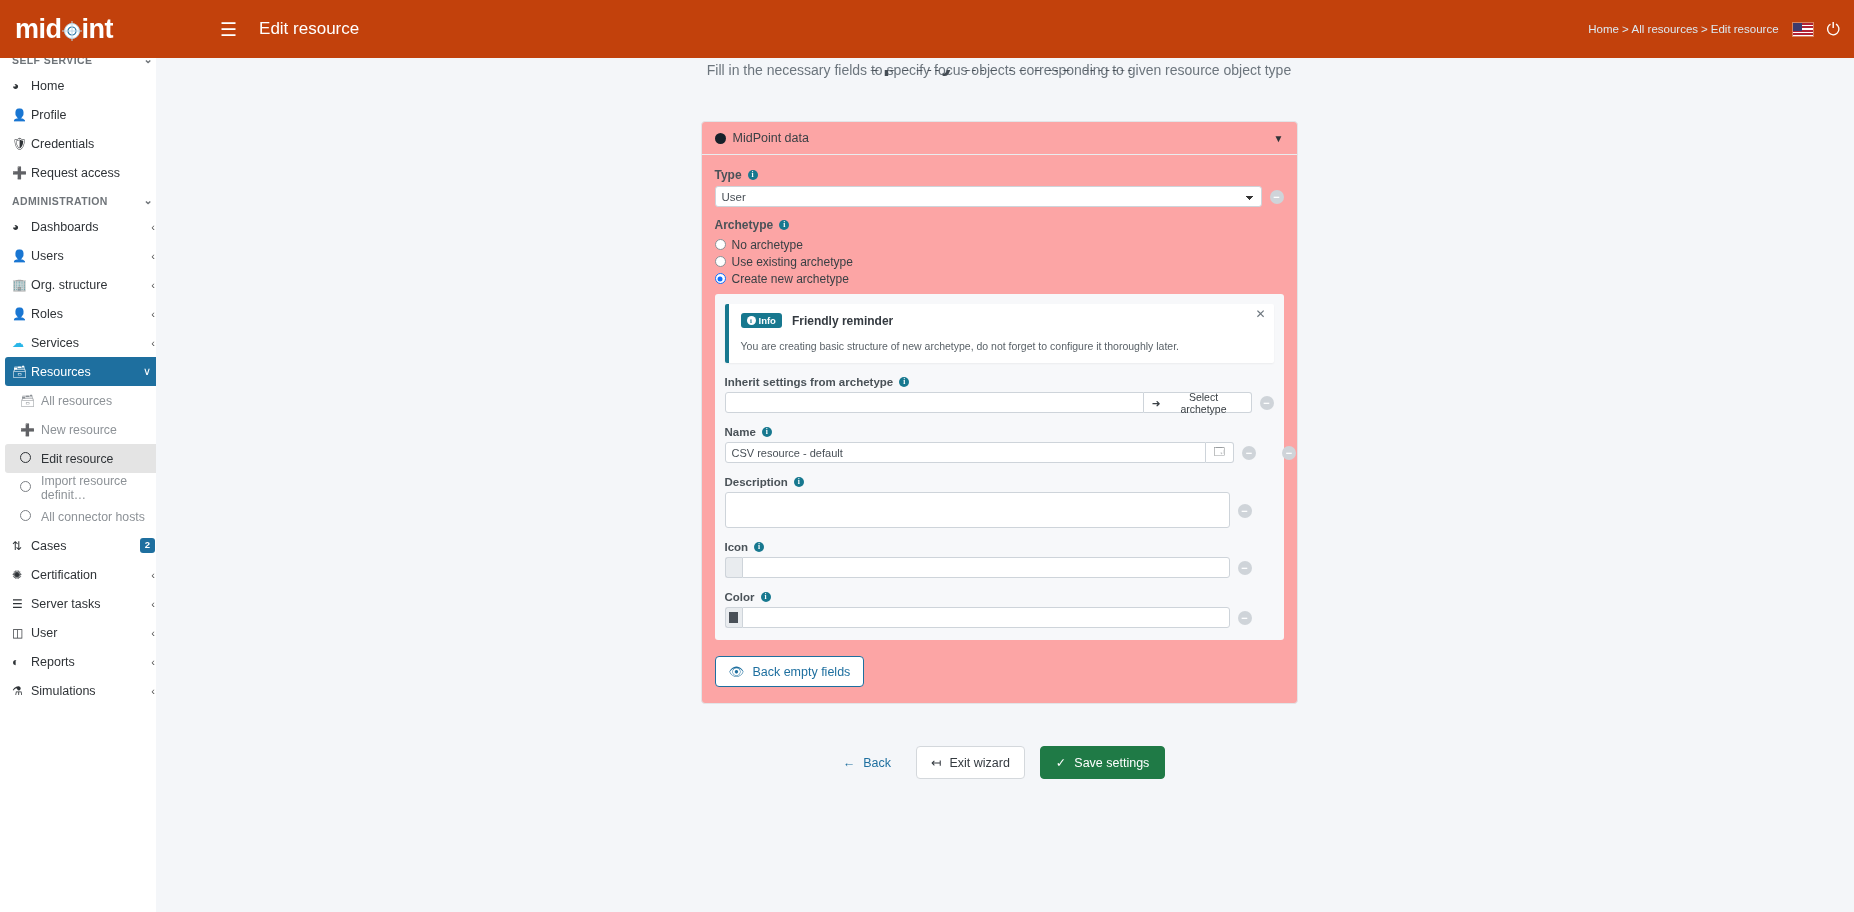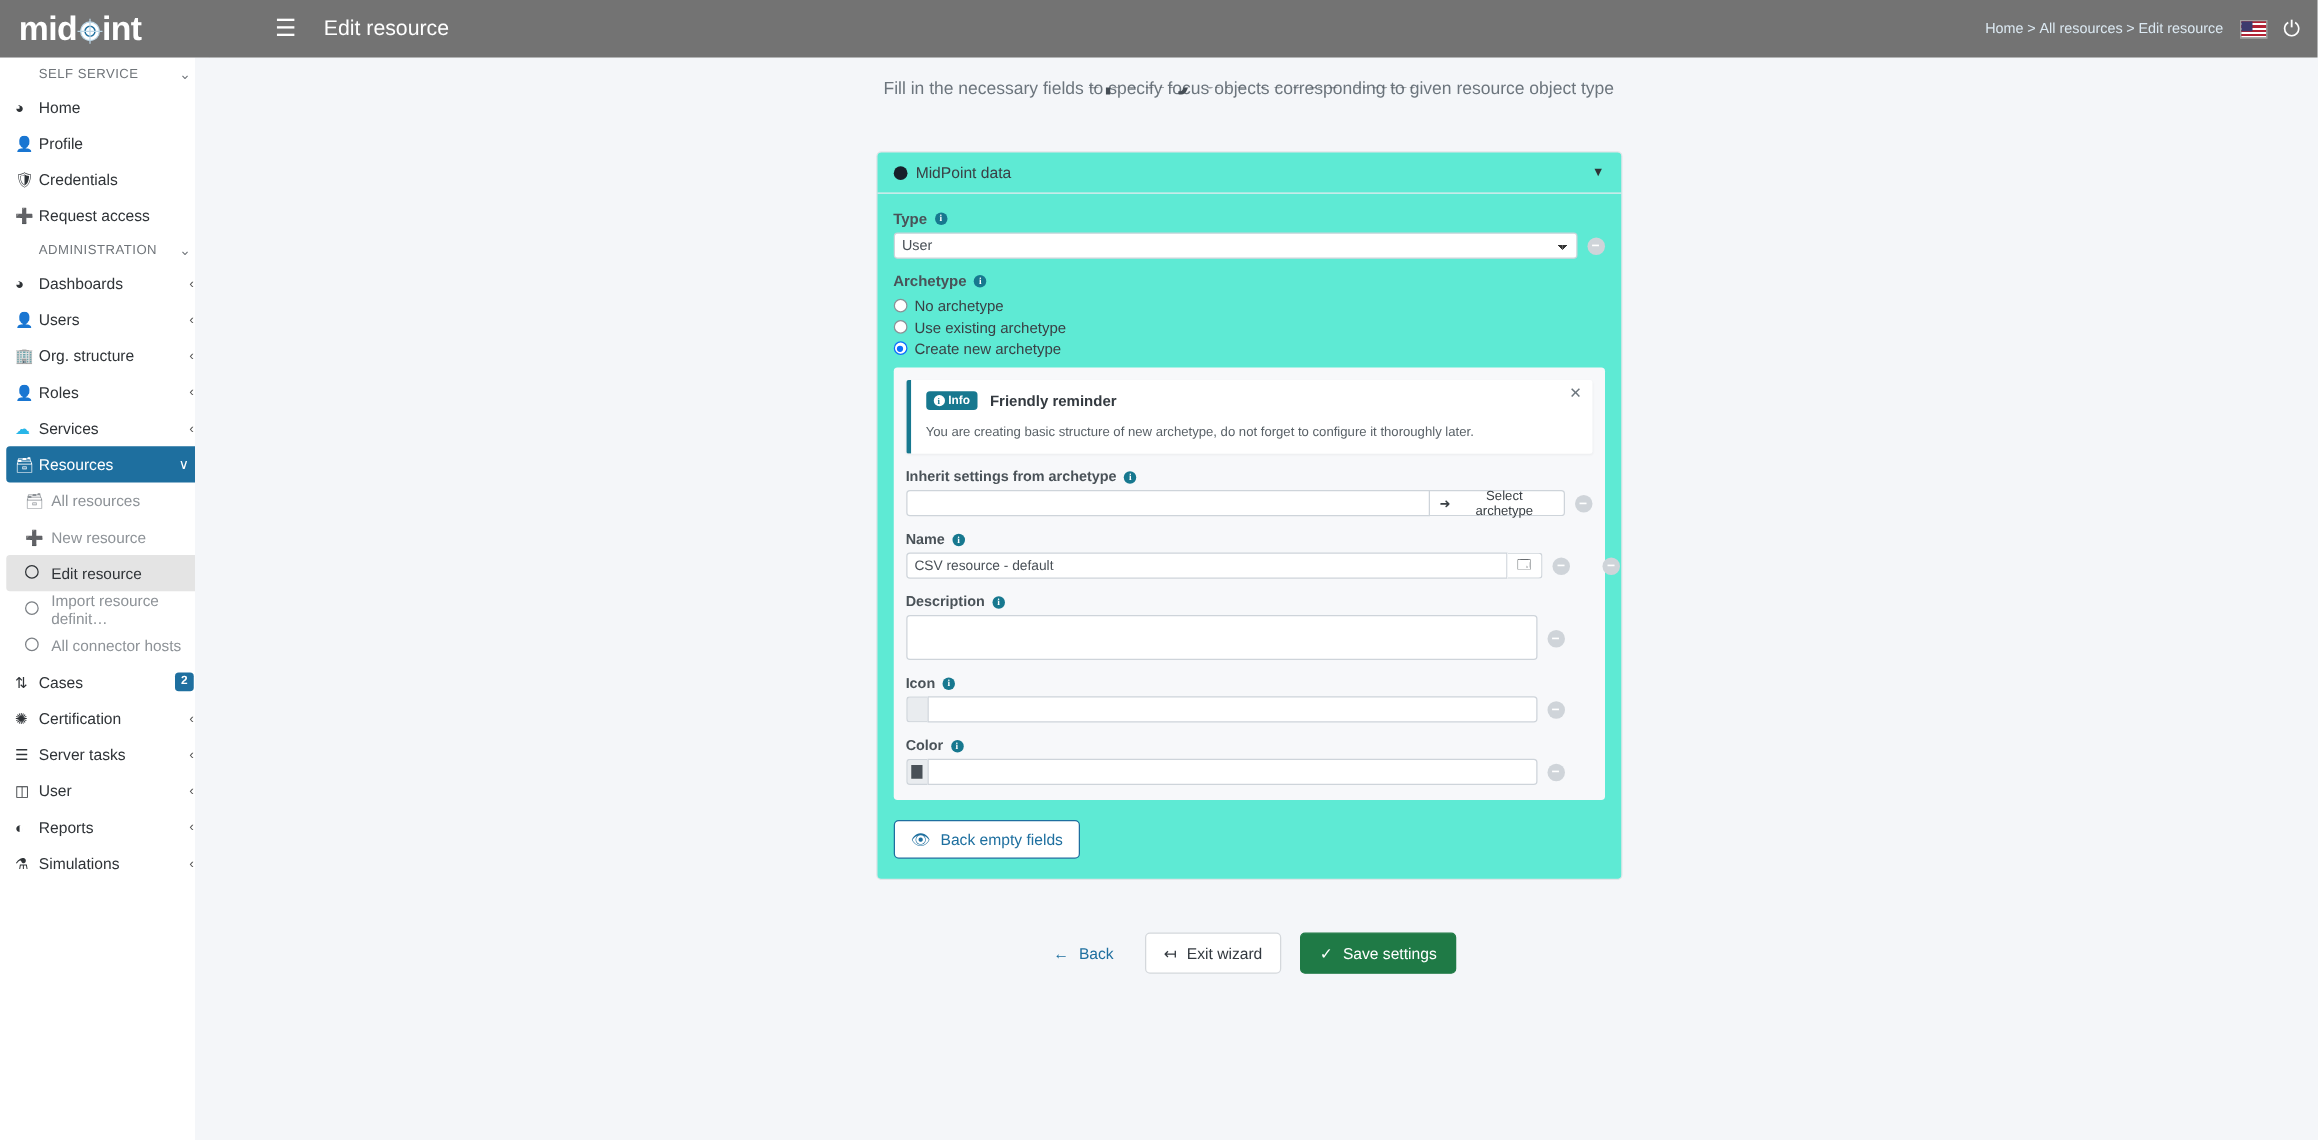--- a/index.html
+++ b/index.html
@@ -9,22 +9,22 @@
     overflow: hidden;
     font-family: "Liberation Sans", sans-serif;
     font-size: 13px;
     color: #212529;
     background: #f4f6f9;
   }
 
   
   .topbar {
     position: absolute; top: 0; left: 0;
-    width: 1854px; height: 46px;
-    background: #737373;
+    width: 1854px; height: 58px;
+    background: #c2410c;
     display: flex; align-items: center;
     z-index: 40;
     text-align: center;
   }
   .brand {
     width: 200px; height: 46px;
     display: flex; align-items: center; padding-left: 15px;
     color: #fff;
   }
   .brand-text {
@@ -77,25 +77,24 @@
     background: #ececec; position: relative; flex: none;
   }
   .avatar .head { position:absolute; left:50%; top:6px; transform:translateX(-50%);
     width:11px; height:11px; border-radius:50%; background:#b7b7b7; }
   .avatar .body { position:absolute; left:50%; bottom:0; transform:translateX(-50%);
     width:20px; height:11px; border-radius:10px 10px 0 0; background:#b7b7b7; }
   .user-name { font-size: 12px; color:#2d7ba8; line-height:1.25; }
   .user-sub { font-size: 10.5px; color:#8a8f94; line-height:1.3; }
 
   .nav-section {
-    display:flex; align-items:flex-start; justify-content:space-between;
+    display:flex; align-items:center; justify-content:space-between;
     padding: 7px 14px 5px 12px;
-    font-size: 10.5px; font-weight: 400; color:#6f7479;
+    font-size: 10.5px; font-weight: 700; color:#6f7479;
     letter-spacing: .4px;
-    margin-left: 19px;
   }
   .nav-section .chev { color:#6f7479; font-size:11px; }
   .nav-item {
     display: flex; align-items: center;
     height: 29px; padding-left: 12px; padding-right: 12px;
     font-size: 12.5px; color: #2f3337; cursor: pointer;
     position: relative;
   }
   .nav-item .ico {
     width: 19px; flex: none; display:inline-flex;
@@ -138,21 +137,21 @@
   .wiz-title {
     text-align:center; font-size:25px; font-weight:700; color:#454d55;
     margin-top: -22px;
   }
   .wiz-sub {
     text-align:center; font-size:14px; color:#6c757d; margin-top: 16px;
   }
 
   .card {
     width: 597px; margin: 43px auto 0 auto;
-    background:#5eead4; border:1px solid #e2e5e8; border-radius:4px;
+    background:#fca5a5; border:1px solid #e2e5e8; border-radius:4px;
   }
   .card-head {
     display:flex; align-items:center;
     height: 33px; padding: 0 13px;
     border-bottom:1px solid #e9ecef;
     font-size: 12.5px; color:#3a4045;
   }
   .card-head .dot {
     width:11px; height:11px; border-radius:50%; background:#17202a;
     margin-right:7px; flex:none;

